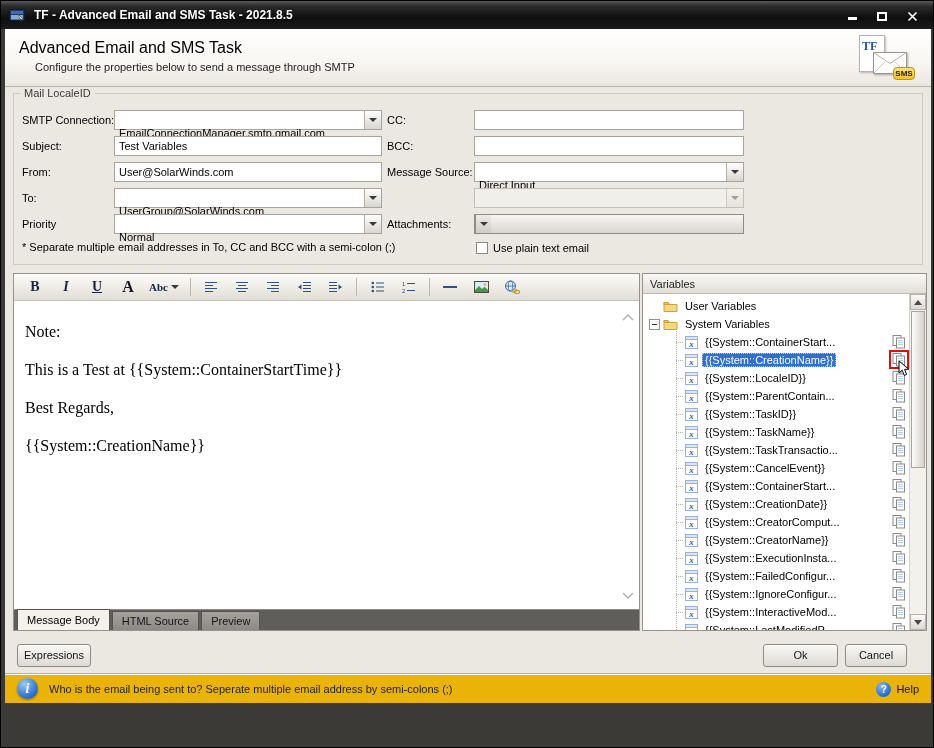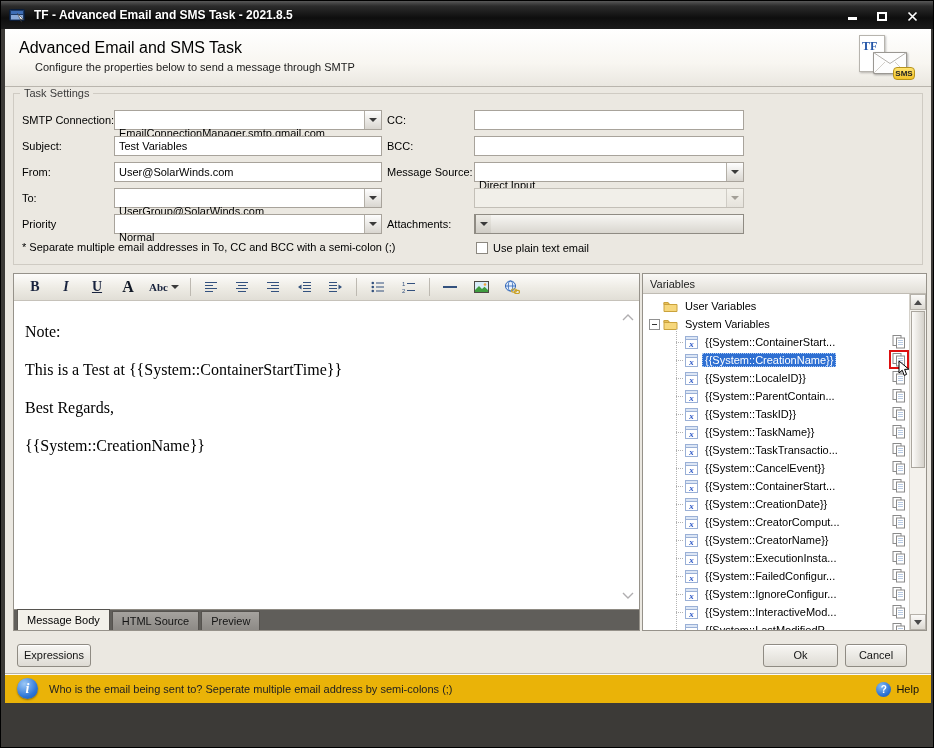--- a/index.html
+++ b/index.html
@@ -169,21 +169,21 @@
         <svg class="art-env" width="34" height="22" viewBox="0 0 34 22">
           <rect x="0.5" y="0.5" width="33" height="21" fill="#fdfdfd" stroke="#9a9792"></rect>
           <path d="M0.5 0.5 L17 11.5 L33.5 0.5" fill="none" stroke="#b5b2ad"></path>
           <path d="M0.5 21.5 L12 10 M33.5 21.5 L22 10" stroke="#d2cfca" fill="none"></path>
         </svg>
         <div class="art-badge">SMS</div>
       </div>
     </div>
 
     <div class="groupbox">
-      <span class="group-caption">Task Settings</span>
+      <span class="group-caption">Mail LocaleID</span>
 
       <span class="fld-label" style="left:8px;top:16px">SMTP Connection:</span>
       <div class="combo" style="left:100px;top:16px;width:268px">
         <span class="val">EmailConnectionManager.smtp.gmail.com</span>
         <span class="dd">
             <span class="arrow-down"></span>
           </span>
       </div>
 
       <span class="fld-label" style="left:8px;top:42px">Subject:</span>

